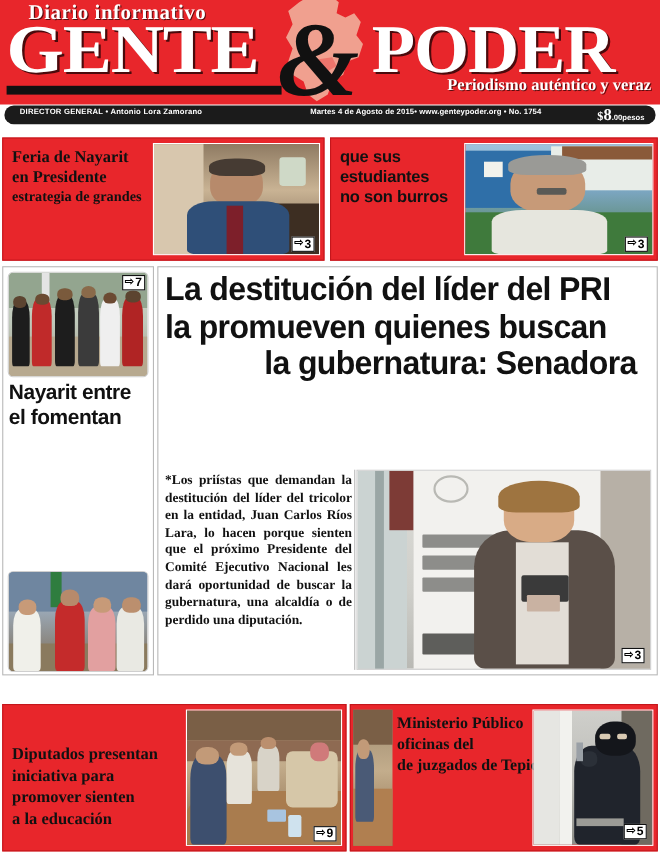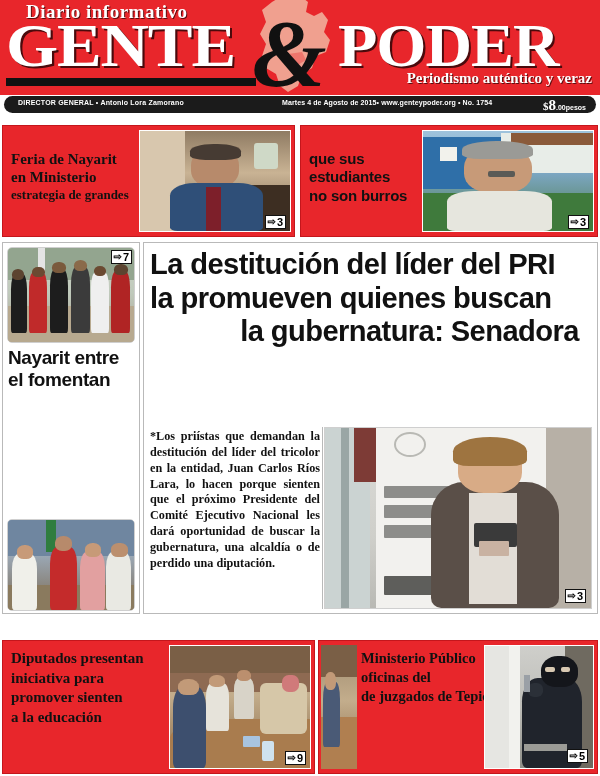--- a/index.html
+++ b/index.html
@@ -86,21 +86,21 @@
 
   
   .strip {
     position:absolute; top:125px; height:112px;
     background:#e8262b; border:1px solid #c4161c;
     overflow:hidden;
   }
   .strip.left { left:2px; width:293px; }
   .strip.right { left:300px; width:298px; }
   .strip .hl {
-    position:absolute; left:8px; top:24px;
+    position:absolute; left:8px; top:8px;
     font-family:"Liberation Serif", serif;
     font-weight:bold; color:#111111;
     line-height:1.22;
   }
   .strip.left .hl { font-size:15px; width:128px; }
   .strip.left .hl .sm { font-size:13px; }
   .strip.right .hl {
     font-family:"Liberation Sans", sans-serif;
     font-size:15px; width:115px; letter-spacing:-0.2px;
   }
@@ -169,21 +169,21 @@
     background:#e8262b; border:1px solid #c4161c; overflow:hidden;
   }
   .bstrip.left { left:2px; width:313px; }
   .bstrip.right { left:318px; width:280px; }
   .bstrip .hl {
     position:absolute; top:8px;
     font-family:"Liberation Serif", serif;
     font-weight:bold; color:#111111;
     font-size:15px; line-height:1.30;
   }
-  .bstrip.left .hl { left:8px; width:155px; }
+  .bstrip.left .hl { left:8px; width:155px;margin-top:28px; }
   .bstrip.right .hl { left:8px; width:150px; font-size:14.5px; }
   .bstrip .ph { position:absolute; top:4px; bottom:4px; border:1px solid #ffffff; overflow:hidden; }
   .bstrip.left .ph { right:3px; width:142px; }
   .bstrip.right .ph { right:3px; width:110px; }
   .bstrip.right .ph-slice { position:absolute; left:2px; top:4px; bottom:4px; width:36px; overflow:hidden; }
 
   
   .badge {
     position:absolute; z-index:20;
     background:#ffffff; border:1px solid #111111;
@@ -231,21 +231,21 @@
     </div>
     <div class="bl-mid">Martes 4 de Agosto  de 2015• www.genteypoder.org  •  No.  1754</div>
     <div class="bl-price">
       <span class="cur">$</span><span class="big">8</span><span class="sm">.00</span><span class="sm">pesos</span>
     </div>
   </div>
 
   <div class="strip left">
     <div class="hl">
       <div>Feria de Nayarit</div>
-      <div>en Ministerio</div>
+      <div>en Presidente</div>
       <div class="sm">estrategia de grandes</div>
     </div>
     <div class="ph">
       <div class="scene" style="background:linear-gradient(180deg,#8f7b63 0%,#c9b394 42%,#6e5b47 100%);">
         <div style="position:absolute;left:0;top:0;width:30%;height:100%;background:#d8c7ae;"></div>
         <div style="position:absolute;right:0;top:54%;width:26%;height:46%;background:#3d2e22;"></div>
         <div style="position:absolute;right:8%;top:12%;width:16%;height:26%;background:#cfd9c7;border-radius:3px;"></div>
         <div class="fig" style="left:34%;top:16%;width:32%;height:40%;background:#b78a6b;"></div>
         <div style="position:absolute;left:33%;top:13%;width:34%;height:16%;background:#463b33;border-radius:46% 46% 30% 30%;"></div>
         <div class="body" style="left:20%;top:52%;width:62%;height:48%;background:#2f4f78;"></div>

